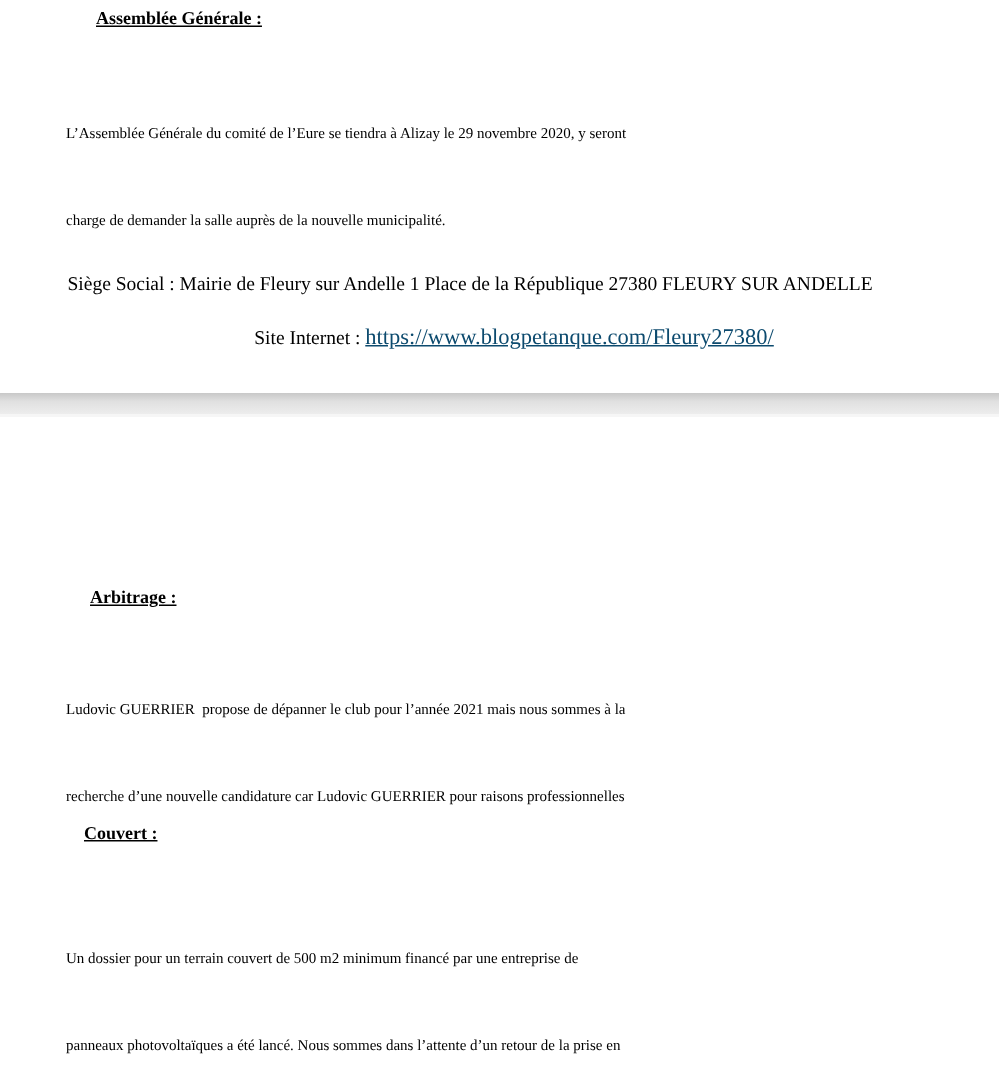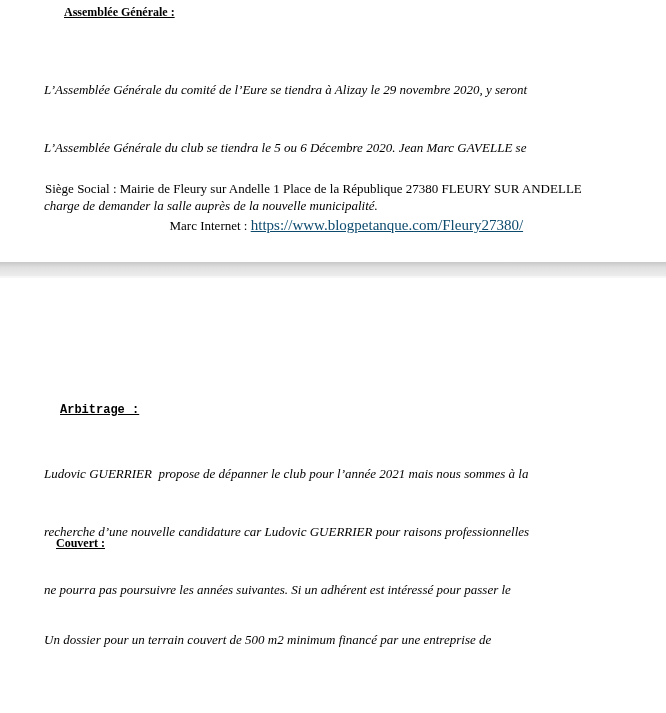--- a/index.html
+++ b/index.html
@@ -1,53 +1,52 @@
 <!DOCTYPE html>
 <html><head>
 <meta charset="utf-8">
 <style>
   html, body { margin:0; padding:0; }
   body { width:666px; height:713px; background:#ffffff; position:relative; overflow:hidden;
          font-family:"Liberation Serif", "DejaVu Serif", serif; color:#000; }
   .abs { position:absolute; }
   .heading { font-weight:bold; text-decoration:underline; font-size:12px; }
-  .para { font-size:13px; line-height:19.2px;font-style:italic; }
+  .para { font-size:10px; line-height:19.2px; }
   .footer { font-size:13px; line-height:18px; }
   .link { color:#0c4a6e; text-decoration:underline; font-size:15px; }
   .sep { left:0; width:666px; top:262px; height:14px;
          background:linear-gradient(#c8c8c8, #e0e0e0 40%, #ededed); }
   .sep-bottom { left:0; width:666px; top:276px; height:2px; background:#f6f6f6; }
 </style>
 </head>
 <body>
 
 <div class="abs heading" style="left:64px; top:5px;">Assemblée Générale :</div>
 
 <div class="abs para" style="left:44px; top:42px; white-space:pre;">
   <div>L’Assemblée Générale du comité de l’Eure se tiendra à Alizay le 29 novembre 2020, y seront</div>
-  <div>L’Assemblée Générale du club se tiendra le 5 ou 6 Décembre 2020. Jean Marc GAVELLE se</div>
   <div>charge de demander la salle auprès de la nouvelle municipalité.</div>
 </div>
 
 <div class="abs footer" style="left:45px; top:180px; white-space:pre;">Siège Social : Mairie de Fleury sur Andelle 1 Place de la République 27380 FLEURY SUR ANDELLE</div>
 <div class="abs footer" style="left:163px; top:198px; white-space:pre;">
-  <span>Marc Internet : </span><span class="link">https://www.blogpetanque.com/Fleury27380/</span>
+  <span>Site Internet : </span><span class="link">https://www.blogpetanque.com/Fleury27380/</span>
 </div>
 
 <div class="abs sep"></div>
 <div class="abs sep-bottom"></div>
 
-<div class="abs heading" style="left:60px; top:403px;font-family:Liberation Mono, monospace;">Arbitrage :</div>
+<div class="abs heading" style="left:60px; top:391px;">Arbitrage :</div>
 
 <div class="abs para" style="left:44px; top:426px; white-space:pre;">
   <div>Ludovic GUERRIER  propose de dépanner le club pour l’année 2021 mais nous sommes à la</div>
   <div>recherche d’une nouvelle candidature car Ludovic GUERRIER pour raisons professionnelles</div>
-  <div>ne pourra pas poursuivre les années suivantes. Si un adhérent est intéressé pour passer le</div>
   
 </div>
 
-<div class="abs heading" style="left:56px; top:536px;">Couvert :</div>
+<div class="abs heading" style="left:56px; top:548px;">Couvert :</div>
 
 <div class="abs para" style="left:44px; top:592px; white-space:pre;">
   <div>Un dossier pour un terrain couvert de 500 m2 minimum financé par une entreprise de</div>
+  <div>panneaux photovoltaïques a été lancé. Nous sommes dans l’attente d’un retour de la prise en</div>
   
   
 </div>
 
 </body></html>

